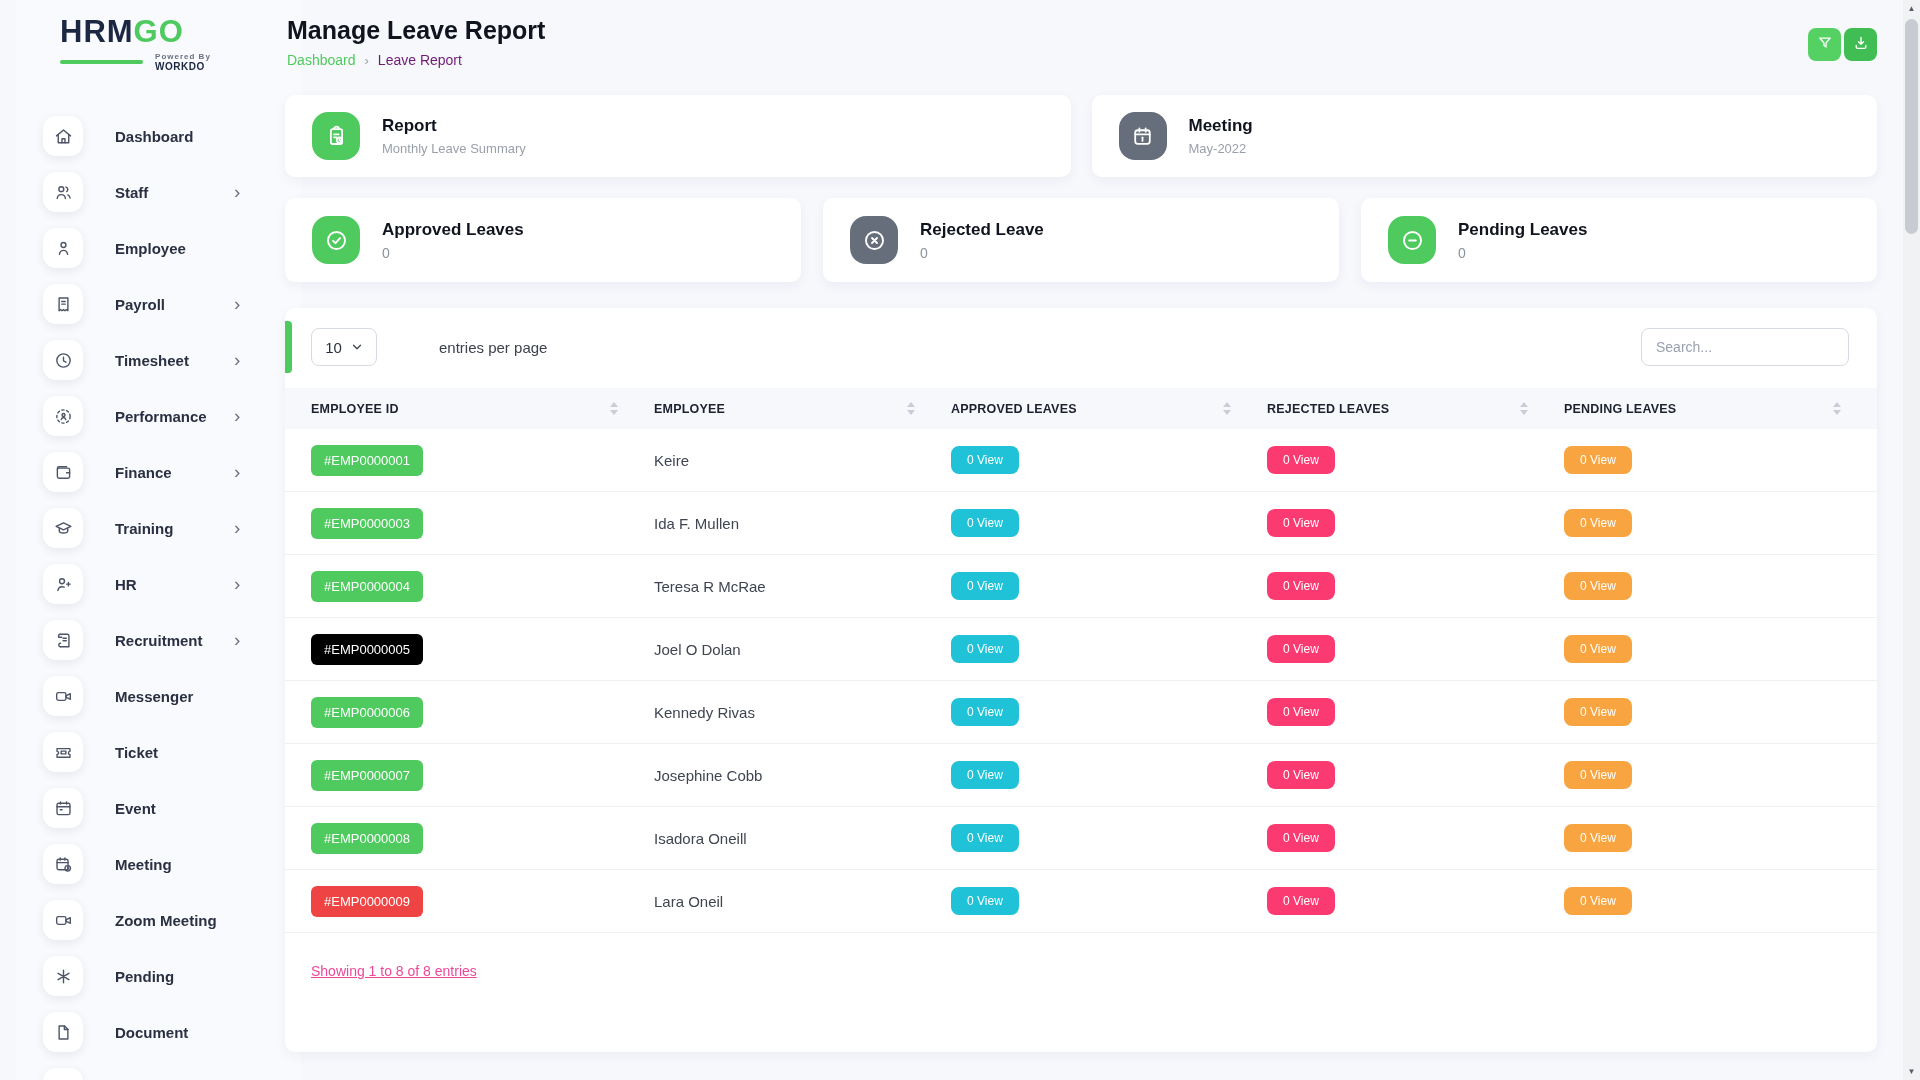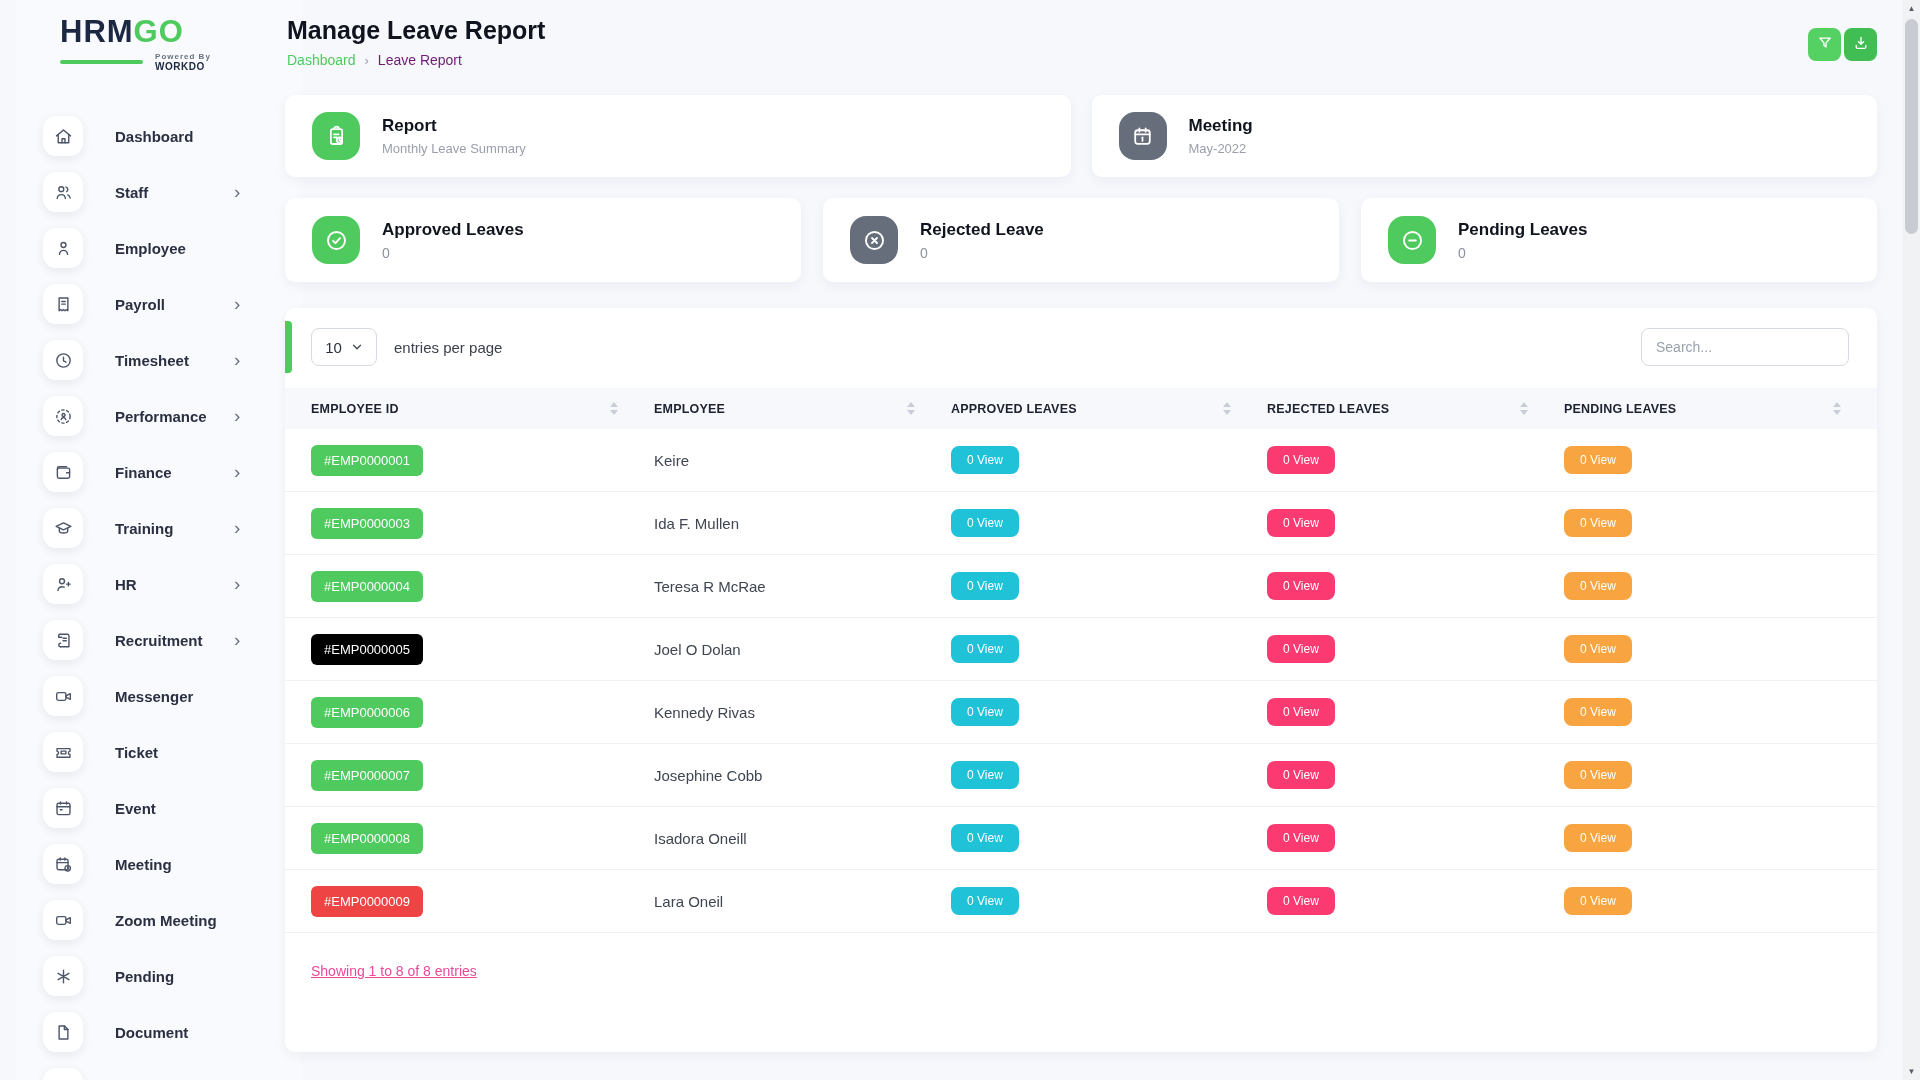--- a/index.html
+++ b/index.html
@@ -52,21 +52,21 @@
   .card-icon { width:48px; height:48px; border-radius:16px; color:#fff; display:flex; align-items:center; justify-content:center; flex:0 0 auto; }
   .card-icon svg { width:25px; height:25px; }
   .card-text { margin-left:22px; }
   .card-title { font-size:17px; font-weight:700; color:#10141f; }
   .card-sub { font-size:13px; color:#9aa0ab; margin-top:5px; }
   .stat-value { font-size:14px; color:#8b919d; margin-top:5px; }
 
   
   .table-card { position:relative; margin-top:26px; padding-bottom:42px; min-height:744px; }
   .accent-bar { position:absolute; left:0; top:13px; width:7px; height:52px; background:#4fca5f; border-radius:0 4px 4px 0; }
-  .controls { display:flex; align-items:center; padding:20px 28px 18px 26px; }
+  .controls { display:flex; align-items:center; padding:20px 28px 18px 26px;gap:45px; }
   .entries-select { width:66px; height:38px; border:1px solid #d6dae2; border-radius:8px; background:#fff;
                     display:flex; align-items:center; justify-content:center; gap:9px; font-size:15px; color:#2b3040; cursor:pointer; }
   .entries-select svg { width:12px; height:12px; color:#3c414e; }
   .entries-label { margin-left:17px; font-size:15px; color:#3c414e; }
   .search-input { margin-left:auto; width:208px; height:38px; border:1px solid #d6dae2; border-radius:8px;
                   padding:0 14px; font-size:14px; color:#2b3040; background:#fff; outline:none; }
   .search-input::placeholder { color:#9aa1ae; }
 
   .thead, .trow { display:grid; grid-template-columns:343px 297px 316px 297px 1fr; align-items:center; padding-left:26px; }
   .thead { height:41px; background:#f6f8fb; margin-top:4px; }

